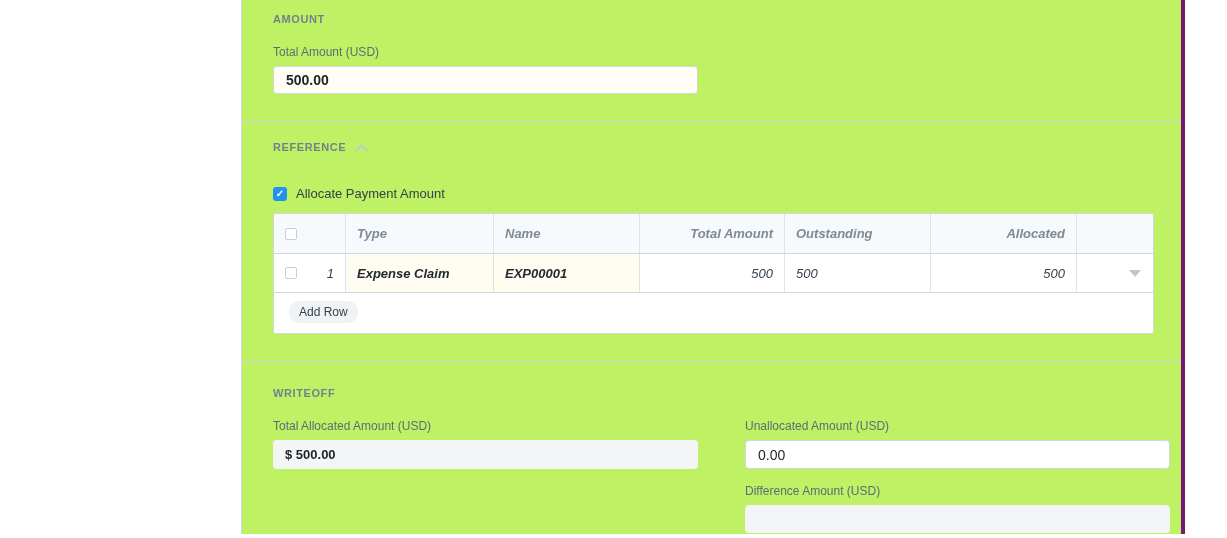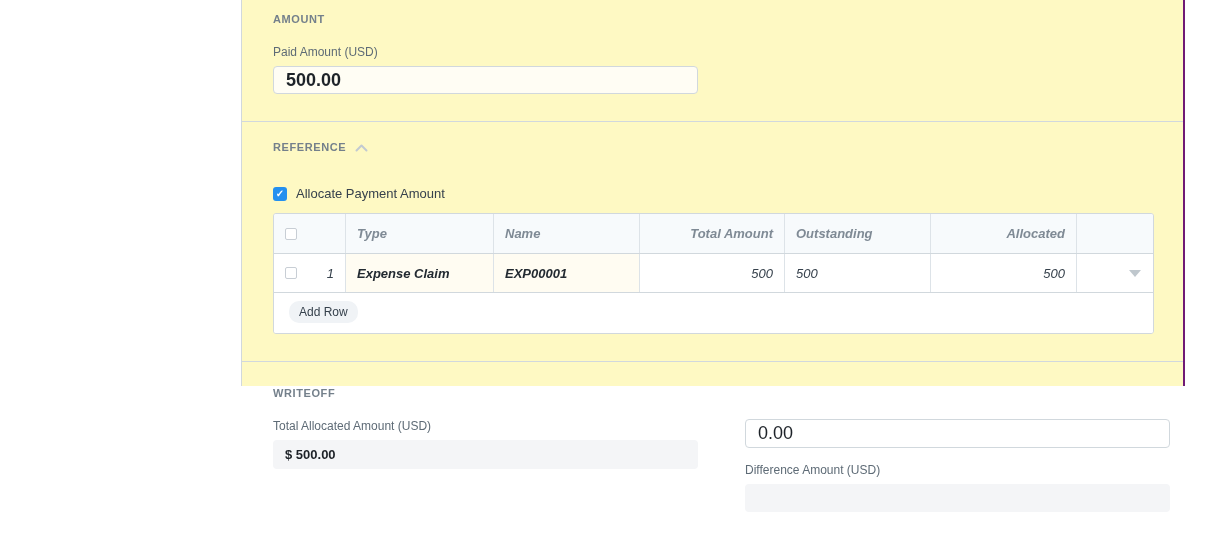--- a/index.html
+++ b/index.html
@@ -9,24 +9,24 @@
     font-family: "Liberation Sans", sans-serif;
     position: relative;
     overflow: hidden;
     color: #36414c;
   }
   .form-container {
     position: absolute;
     left: 241px;
     top: 0;
     width: 944px;
-    height: 386px;
+    height: 534px;
     border-left: 1px solid #d1d8dd;
-    border-right: 2px solid #701a75;
-    background: #fef9c3;
+    border-right: 4px solid #701a75;
+    background: #bef264;
   }
   .form-section { padding: 0 31px; }
   .section-amount { height: 121px; padding-top: 13px; }
   .section-reference { height: 240px; padding-top: 19px; border-top: 1px solid #d1d8dd; }
   .section-writeoff { padding-top: 25px; border-top: 1px solid #d1d8dd; }
 
   .section-heading {
     font-size: 11px;
     font-weight: bold;
     letter-spacing: 0.6px;
@@ -46,21 +46,21 @@
   }
   .section-amount .field-label { margin-top: 19px; }
 
   .text-input {
     width: 425px;
     height: 28px;
     border: 1px solid #d1d8dd;
     border-radius: 4px;
     padding: 0 12px;
     font-family: "Liberation Sans", sans-serif;
-    font-size: 18px;
+    font-size: 14px;
     color: #1d2228;
     outline: none;
     background: #ffffff;
   }
   .mandatory-bg { background: #fffdf4; }
   .bold-value { font-weight: bold; }
 
   .readonly-field {
     width: 425px;
     height: 29px;
@@ -168,21 +168,21 @@
   .wcol .field-label { margin-top: 0; }
   .stacked-label { margin-top: 15px !important; }
 </style>
 </head>
 <body>
 
 <div class="form-container">
 
   <section class="form-section section-amount">
     <div class="section-heading">AMOUNT</div>
-    <label class="field-label">Paid Amount (USD)</label>
+    <label class="field-label">Total Amount (USD)</label>
     <input class="text-input mandatory-bg bold-value" value="500.00" style="">
   </section>
 
   <section class="form-section section-reference">
     <div class="heading-row">
       <span class="section-heading">REFERENCE</span>
       <span class="collapse-icon">
         <svg width="13" height="8" viewBox="0 0 13 8">
             <polyline points="1.5,6.5 6.5,1.5 11.5,6.5" fill="none" stroke="#c2cad1" stroke-width="2" stroke-linecap="round" stroke-linejoin="round"></polyline>
           </svg>
@@ -249,20 +249,21 @@
   </section>
 
   <section class="form-section section-writeoff">
     <div class="section-heading">WRITEOFF</div>
     <div class="writeoff-cols">
       <div class="wcol">
         <label class="field-label">Total Allocated Amount (USD)</label>
         <div class="readonly-field bold-value">$ 500.00</div>
       </div>
       <div class="wcol">
+        <label class="field-label">Unallocated Amount (USD)</label>
         <input class="text-input" style="height: 29px;" value="0.00">
         <label class="field-label stacked-label">Difference Amount (USD)</label>
         <div class="readonly-field" style="height:28px;"></div>
       </div>
     </div>
   </section>
 
 </div>
 
 </body></html>

